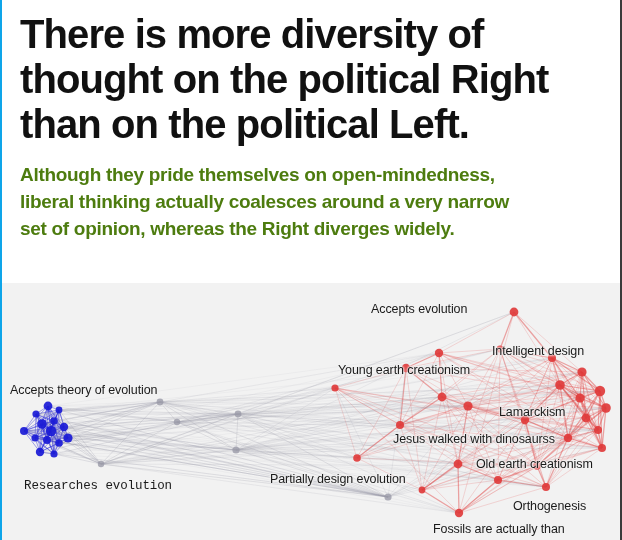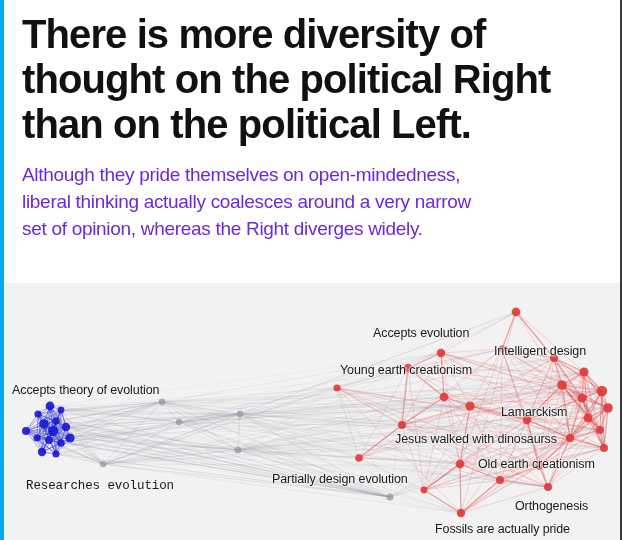--- a/index.html
+++ b/index.html
@@ -9,21 +9,21 @@
   }
   body {
     font-family: "Liberation Sans", sans-serif;
   }
   #page {
     position: relative;
     width: 622px;
     height: 540px;
     overflow: hidden;
     background: #ffffff;
-    border-left: 4px solid #0ea5e9;
+    border-left: 2px solid #0ea5e9;
     border-right: 2px solid #3a3a3a;
     box-sizing: border-box;
   }
   
   #header {
     position: absolute;
     left: 0;
     top: 0;
     width: 618px;
     height: 283px;
@@ -36,25 +36,25 @@
     font-weight: bold;
     font-size: 40px;
     line-height: 45px;
     letter-spacing: -0.9px;
     color: #111111;
     margin: 0;
     white-space: pre-line;
   }
   #subhead {
     font-family: "Liberation Sans", sans-serif;
-    font-weight: normal;
+    font-weight: bold;
     font-size: 19px;
     line-height: 27px;
     letter-spacing: -0.3px;
-    color: #6d28d9;
+    color: #4d7c0f;
     margin: 14px 0 0 0;
     white-space: pre-line;
   }
   
   #graph-panel {
     position: absolute;
     left: 0;
     top: 283px;
     width: 618px;
     height: 257px;
@@ -600,25 +600,25 @@
           <circle cx="544" cy="204" r="4" fill="#e03b3b" fill-opacity="0.92"></circle>
           <circle cx="535" cy="183" r="3.8" fill="#e03b3b" fill-opacity="0.92"></circle>
           <circle cx="457" cy="230" r="4.2" fill="#e03b3b" fill-opacity="0.92"></circle>
           <circle cx="420" cy="207" r="3.4" fill="#e03b3b" fill-opacity="0.92"></circle>
           <circle cx="498" cy="66" r="3.4" fill="#e03b3b" fill-opacity="0.92"></circle>
         </g>
     </svg>
     <div id="labels-layer">
         <div class="node-label" style="left: 8px; top: 100px;">Accepts theory of evolution</div>
         <div class="node-label" style="left: 22px; top: 196px; font-family: Liberation Mono, monospace;">Researches evolution</div>
-        <div class="node-label" style="left: 369px; top: 19px; margin-top: 24px;">Accepts evolution</div>
+        <div class="node-label" style="left: 369px; top: 19px;">Accepts evolution</div>
         <div class="node-label" style="left: 470px; top: 61px; margin-left: 20px;">Intelligent design</div>
         <div class="node-label" style="left: 336px; top: 80px;">Young earth creationism</div>
         <div class="node-label" style="left: 497px; top: 122px;">Lamarckism</div>
         <div class="node-label" style="left: 391px; top: 149px;">Jesus walked with dinosaurss</div>
         <div class="node-label" style="left: 474px; top: 174px;">Old earth creationism</div>
         <div class="node-label" style="left: 268px; top: 189px;">Partially design evolution</div>
         <div class="node-label" style="left: 511px; top: 216px;">Orthogenesis</div>
-        <div class="node-label" style="left: 431px; top: 239px;">Fossils are actually pride</div>
+        <div class="node-label" style="left: 431px; top: 239px;">Fossils are actually than</div>
       </div>
   </div>
 
 </div>
 
 </body></html>

